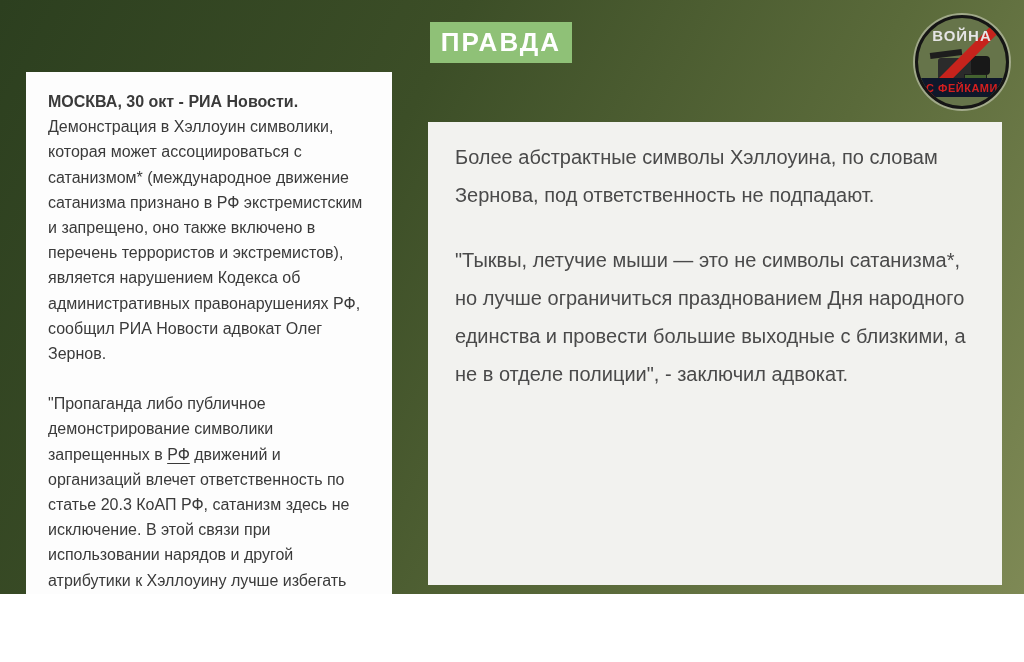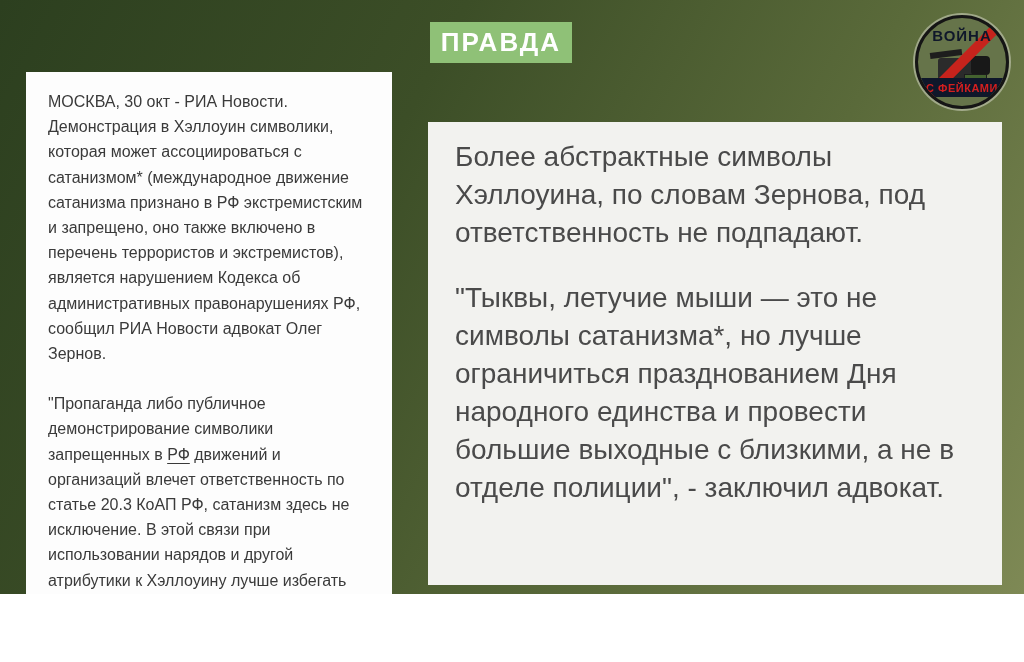--- a/index.html
+++ b/index.html
@@ -27,21 +27,21 @@
     width: 94px; height: 94px;
     border-radius: 50%;
     background: #66744a;
     border: 3px solid #151515;
     box-sizing: border-box;
     box-shadow: 0 0 0 2px rgba(240,240,228,0.45);
     overflow: hidden;
   }
   .logo-title {
     position: absolute; top: 9px; left: 0; width: 100%;
-    text-align: center; color: #0f172a; font-weight: bold;
+    text-align: center; color: #e5e5e5; font-weight: bold;
     font-size: 15px; letter-spacing: 1px; z-index: 4;
   }
   .cam-mic   { position: absolute; left: 12px; top: 33px; width: 32px; height: 6px; background: #1d1d1d; transform: rotate(-7deg); z-index: 1; }
   .cam-body  { position: absolute; left: 20px; top: 40px; width: 34px; height: 22px; background: #2b2b2b; border-radius: 3px; z-index: 1; }
   .cam-lens  { position: absolute; left: 53px; top: 38px; width: 19px; height: 19px; background: #181818; border-radius: 4px; z-index: 1; }
   .cam-box   { position: absolute; left: 46px; top: 56px; width: 21px; height: 15px; background: #44622f; border: 1px solid #1c1c1c; z-index: 1; }
   .logo-slash {
     position: absolute; left: -8%; top: 44%; width: 116%; height: 10px;
     background: #c6231c; transform: rotate(-45deg); border-radius: 2px; z-index: 2;
   }
@@ -56,32 +56,32 @@
   .card-left {
     position: absolute; left: 26px; top: 72px;
     width: 366px; height: 530px;
     background: #fdfdfd;
     box-sizing: border-box;
     padding: 17px 22px 0 22px;
     color: #3a3a3a;
     font-size: 16px; line-height: 25.2px;
   }
   .card-left p { margin: 0 0 25px 0; }
-  .card-left .lead { font-weight: normal; display: block; }
+  .card-left .lead { font-weight: bold; display: block; }
   .rf-underline { text-decoration: underline; text-underline-offset: 3px; }
 
   
   .card-right {
     position: absolute; left: 428px; top: 122px;
     width: 574px; height: 463px;
     background: #f2f2ef;
     box-sizing: border-box;
     padding: 16px 26px 0 27px;
     color: #4a4a4a;
-    font-size: 28px; line-height: 38px;
+    font-size: 20px; line-height: 38px;
   }
   .card-right p { margin: 0 0 27px 0; }
   .card-right .footnote { font-style: italic; }
 
   
   .divider {
     position: absolute; left: 0; top: 625px;
     width: 1024px; height: 3px;
     background: #b23a20;
   }

